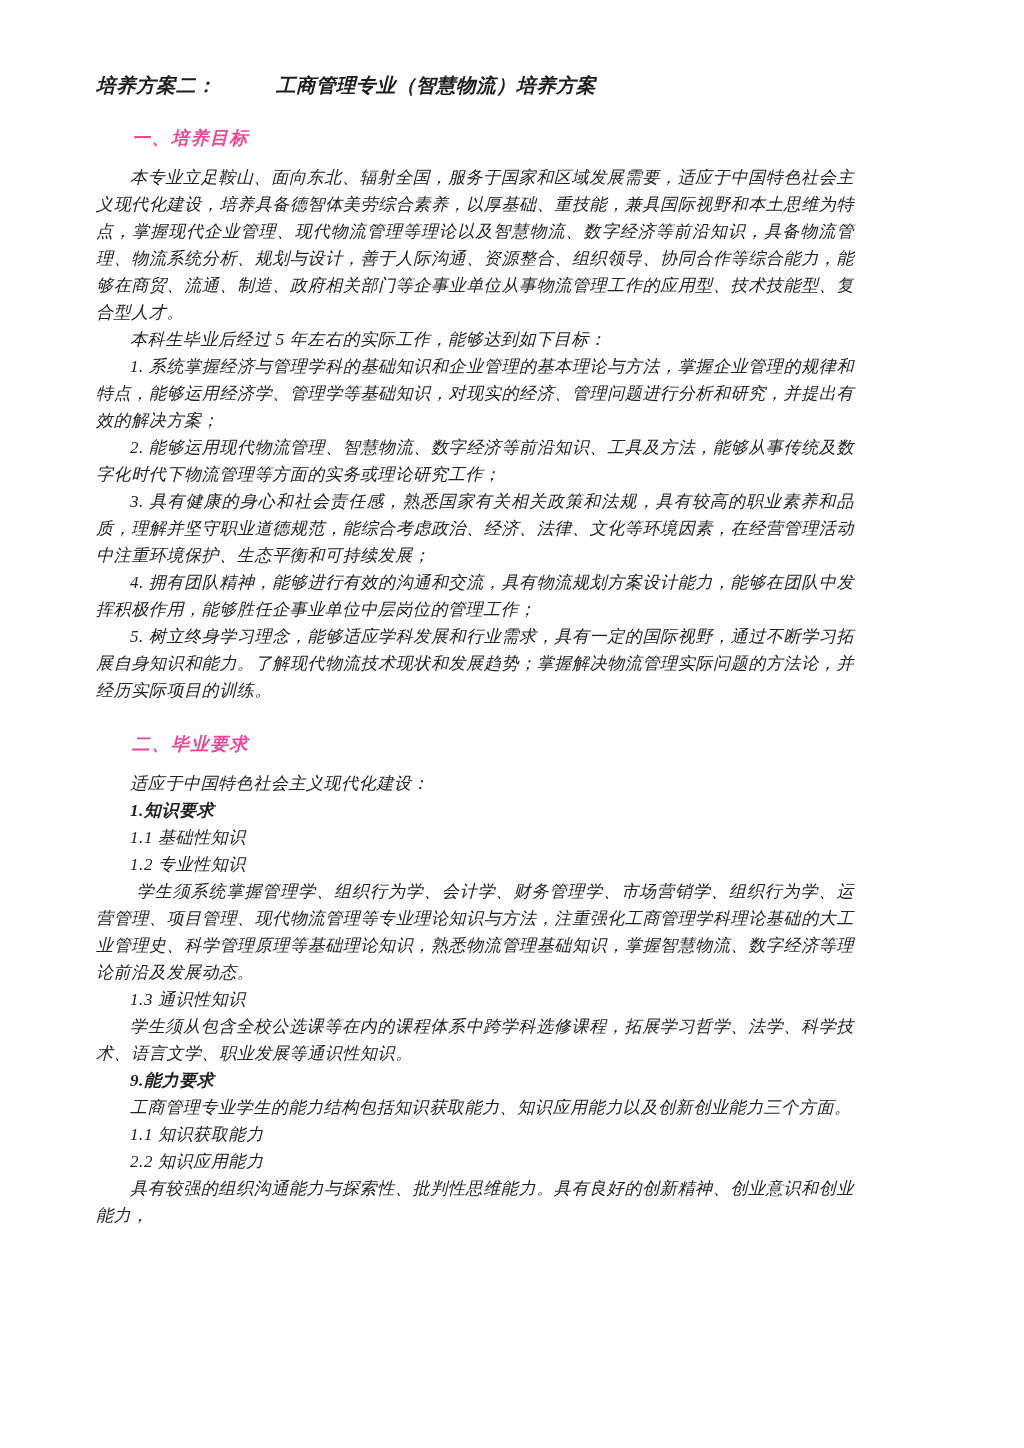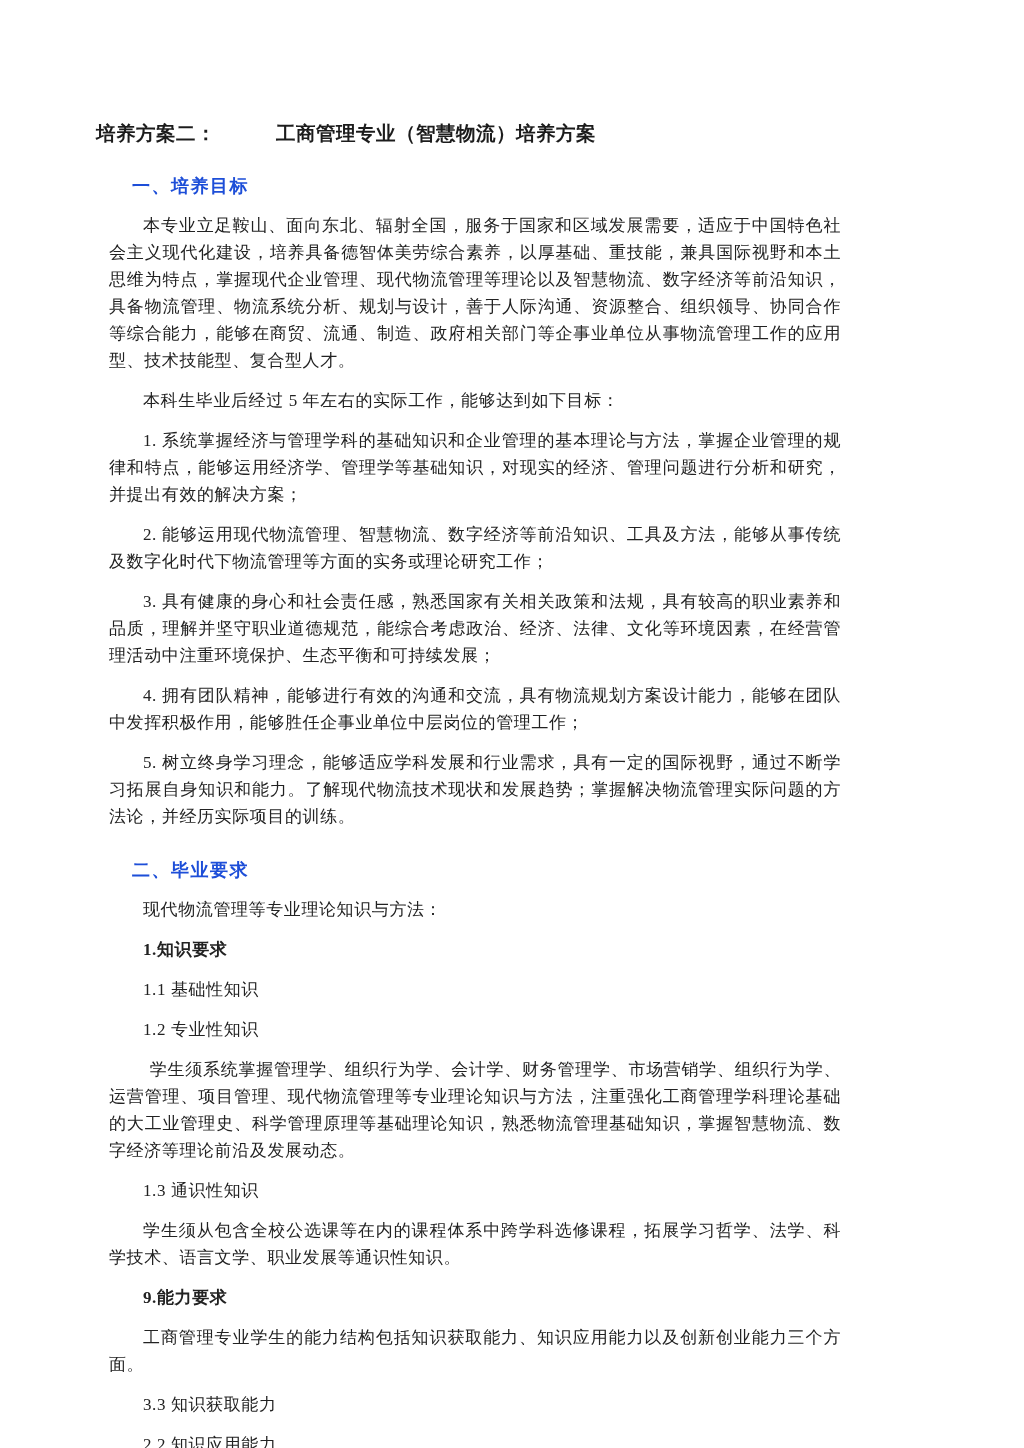--- a/index.html
+++ b/index.html
@@ -11,22 +11,23 @@
     width: 1024px;
     height: 1448px;
     overflow: hidden;
     font-family: "Liberation Serif", "DejaVu Serif", serif;
     color: #222222;
   }
   .page {
     box-sizing: border-box;
     width: 948px;
     height: 1448px;
-    padding: 120px 94px 40px 96px;
+    padding: 72px 94px 40px 96px;
     background: #ffffff;
+    font-style: italic;
   }
   .doc-title {
     margin: 0;
     font-family: "Liberation Sans", "DejaVu Sans", sans-serif;
     font-weight: 700;
     font-size: 19.5px;
     line-height: 26px;
     letter-spacing: 0.5px;
     white-space: nowrap;
     color: #1c1c1c;
@@ -35,24 +36,24 @@
     display: inline-block;
     width: 60px;
   }
   h2.sec-heading {
     font-family: "Liberation Sans", "DejaVu Sans", sans-serif;
     font-weight: 700;
     font-size: 18px;
     line-height: 26px;
     letter-spacing: 1.5px;
     margin: 27px 0 13px 36px;
-    color: #1d4ed8;
+    color: #ec4899;
   }
   p {
-    margin: 13px;
+    margin: 0;
     font-size: 17px;
     line-height: 27px;
     letter-spacing: 0.6px;
   }
   .ind { text-indent: 2em; }
   .ind-extra { text-indent: 2.4em; }
   .j {
     text-align: justify;
     text-justify: inter-character;
   }
@@ -74,34 +75,34 @@
   <p class="ind j">本专业立足鞍山、面向东北、辐射全国，服务于国家和区域发展需要，适应于中国特色社会主义现代化建设，培养具备德智体美劳综合素养，以厚基础、重技能，兼具国际视野和本土思维为特点，掌握现代企业管理、现代物流管理等理论以及智慧物流、数字经济等前沿知识，具备物流管理、物流系统分析、规划与设计，善于人际沟通、资源整合、组织领导、协同合作等综合能力，能够在商贸、流通、制造、政府相关部门等企事业单位从事物流管理工作的应用型、技术技能型、复合型人才。</p>
   <p class="ind j">本科生毕业后经过 5 年左右的实际工作，能够达到如下目标：</p>
   <p class="ind j">1. 系统掌握经济与管理学科的基础知识和企业管理的基本理论与方法，掌握企业管理的规律和特点，能够运用经济学、管理学等基础知识，对现实的经济、管理问题进行分析和研究，并提出有效的解决方案；</p>
   <p class="ind j">2. 能够运用现代物流管理、智慧物流、数字经济等前沿知识、工具及方法，能够从事传统及数字化时代下物流管理等方面的实务或理论研究工作；</p>
   <p class="ind j">3. 具有健康的身心和社会责任感，熟悉国家有关相关政策和法规，具有较高的职业素养和品质，理解并坚守职业道德规范，能综合考虑政治、经济、法律、文化等环境因素，在经营管理活动中注重环境保护、生态平衡和可持续发展；</p>
   <p class="ind j">4. 拥有团队精神，能够进行有效的沟通和交流，具有物流规划方案设计能力，能够在团队中发挥积极作用，能够胜任企事业单位中层岗位的管理工作；</p>
   <p class="ind j">5. 树立终身学习理念，能够适应学科发展和行业需求，具有一定的国际视野，通过不断学习拓展自身知识和能力。了解现代物流技术现状和发展趋势；掌握解决物流管理实际问题的方法论，并经历实际项目的训练。</p>
 
   <h2 class="sec-heading">二、毕业要求</h2>
 
-  <p class="ind j">现代物流管理等专业理论知识与方法：</p>
+  <p class="ind j">适应于中国特色社会主义现代化建设：</p>
 
   <p class="ind bold">1.知识要求</p>
 
   <p class="ind">1.1 基础性知识</p>
 
   <p class="ind">1.2 专业性知识</p>
   <p class="ind-extra j">学生须系统掌握管理学、组织行为学、会计学、财务管理学、市场营销学、组织行为学、运营管理、项目管理、现代物流管理等专业理论知识与方法，注重强化工商管理学科理论基础的大工业管理史、科学管理原理等基础理论知识，熟悉物流管理基础知识，掌握智慧物流、数字经济等理论前沿及发展动态。</p>
 
   <p class="ind">1.3 通识性知识</p>
   <p class="ind j">学生须从包含全校公选课等在内的课程体系中跨学科选修课程，拓展学习哲学、法学、科学技术、语言文学、职业发展等通识性知识。</p>
 
   <p class="ind bold">9.能力要求</p>
   <p class="ind j">工商管理专业学生的能力结构包括知识获取能力、知识应用能力以及创新创业能力三个方面。</p>
 
-  <p class="ind">3.3 知识获取能力</p>
+  <p class="ind">1.1 知识获取能力</p>
 
   <p class="ind">2.2 知识应用能力</p>
 
   <p class="ind j">具有较强的组织沟通能力与探索性、批判性思维能力。具有良好的创新精神、创业意识和创业能力，</p>
 
 </div>
 
 </body></html>

